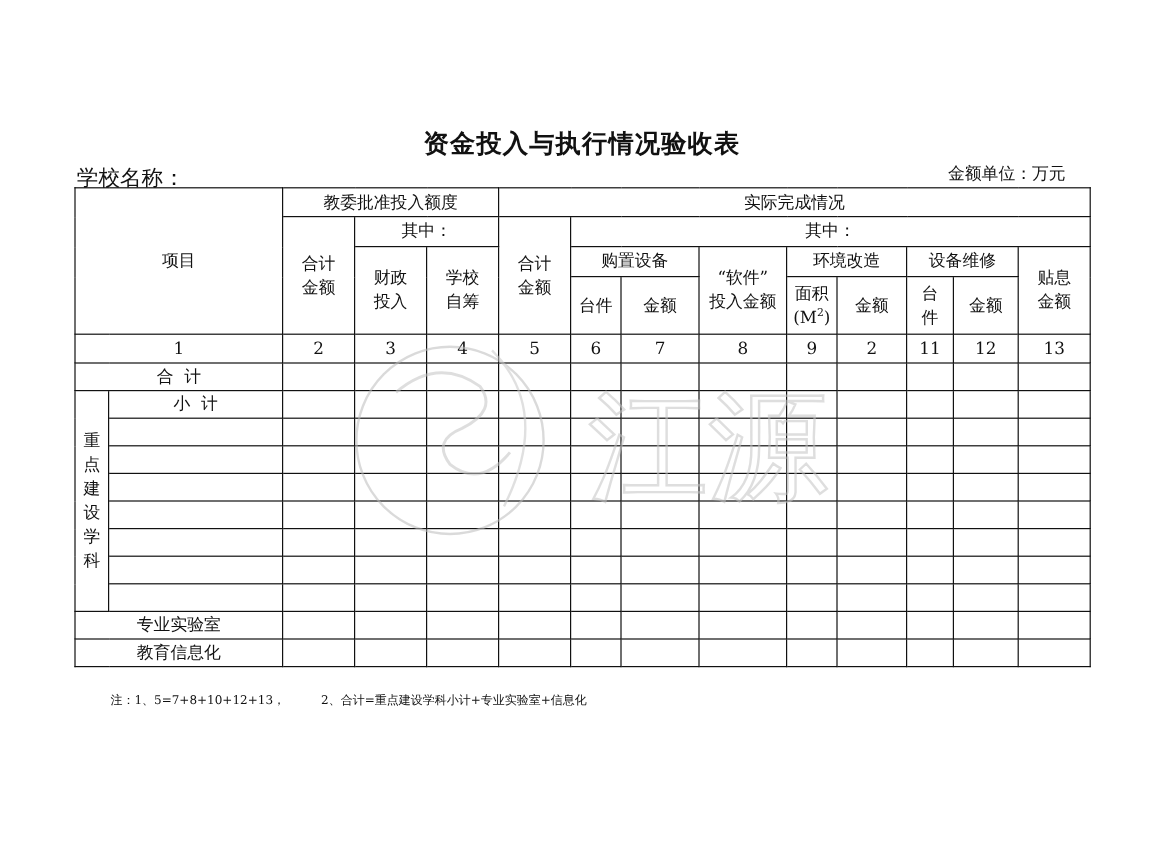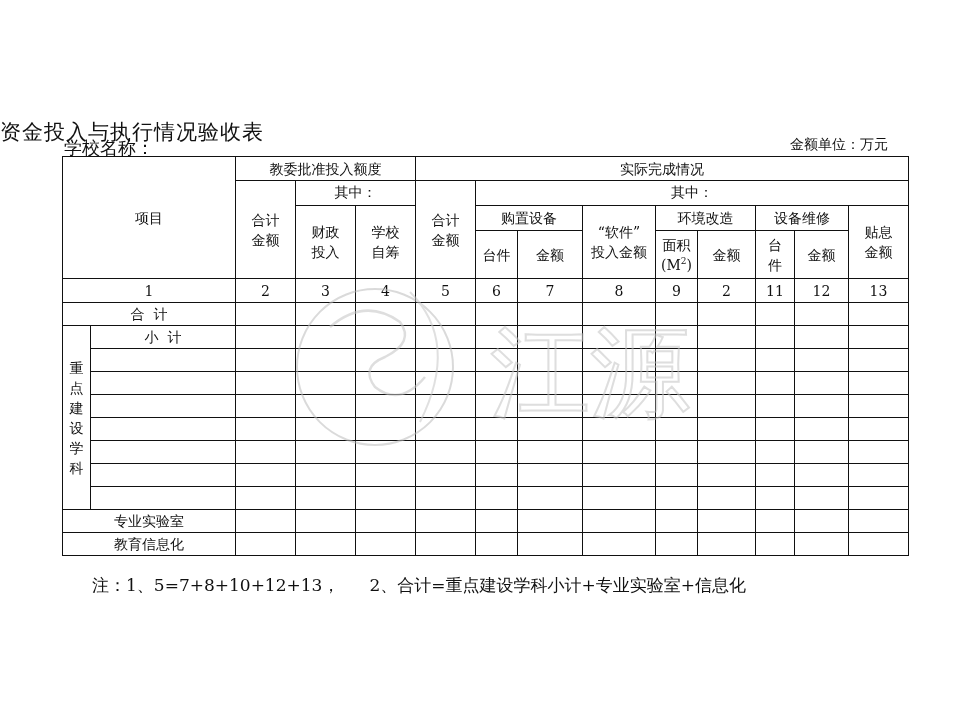--- a/index.html
+++ b/index.html
@@ -1,32 +1,32 @@
 <!DOCTYPE html>
 <html><head>
 <meta charset="utf-8">
 <style>
   html, body { margin:0; padding:0; background:#ffffff; }
   body { width:970px; height:708px; position:relative; overflow:hidden;
          font-family: "DejaVu Serif", "Liberation Serif", serif; color:#111; }
-  .title { position:absolute; left:0; width:970px; top:106px; 
+  .title { position:absolute; left:0; width:970px; top:106px; text-align:center;
            font-family: "DejaVu Sans", "Liberation Sans", sans-serif;
-           font-size:21px; font-weight:normal; letter-spacing:1px;margin-top:12px; }
+           font-size:21px; font-weight:bold; letter-spacing:1px; }
   .school { position:absolute; left:64px; top:136px; font-size:18px;
             font-family: "DejaVu Sans", "Liberation Sans", sans-serif; }
   .unit { position:absolute; right:82px; top:136px; font-size:14px;
           font-family: Liberation Serif, serif; }
   table.grid { position:absolute; left:62px; top:156px; border-collapse:collapse;
                table-layout:fixed; }
   table.grid td { border:1.5px solid #111; padding:0; text-align:center;
                   vertical-align:middle; font-size:14px; line-height:20px; overflow:hidden; }
-  td.left { text-align:left; padding-left:4px;font-family:Liberation Mono, monospace; }
+  td.left { text-align:left; padding-left:4px; }
   td.vert { line-height:23px; }
   .sup { font-size:9px; vertical-align:super; line-height:0; }
-  .notes { position:absolute; left:92px; top:574px; font-size:17px;
+  .notes { position:absolute; left:92px; top:574px; font-size:10px;
            font-family: "DejaVu Serif", "Liberation Serif", serif; text-align: center; }
   .notes div { height:22px; line-height:22px; white-space:nowrap; }
   .n2 { padding-left:30px; }
   .n3 { padding-left:28px; }
   .watermark { position:absolute; left:290px; top:282px; width:410px; height:170px;
                pointer-events:none; opacity:0.55; }
 </style>
 </head>
 <body>
 

